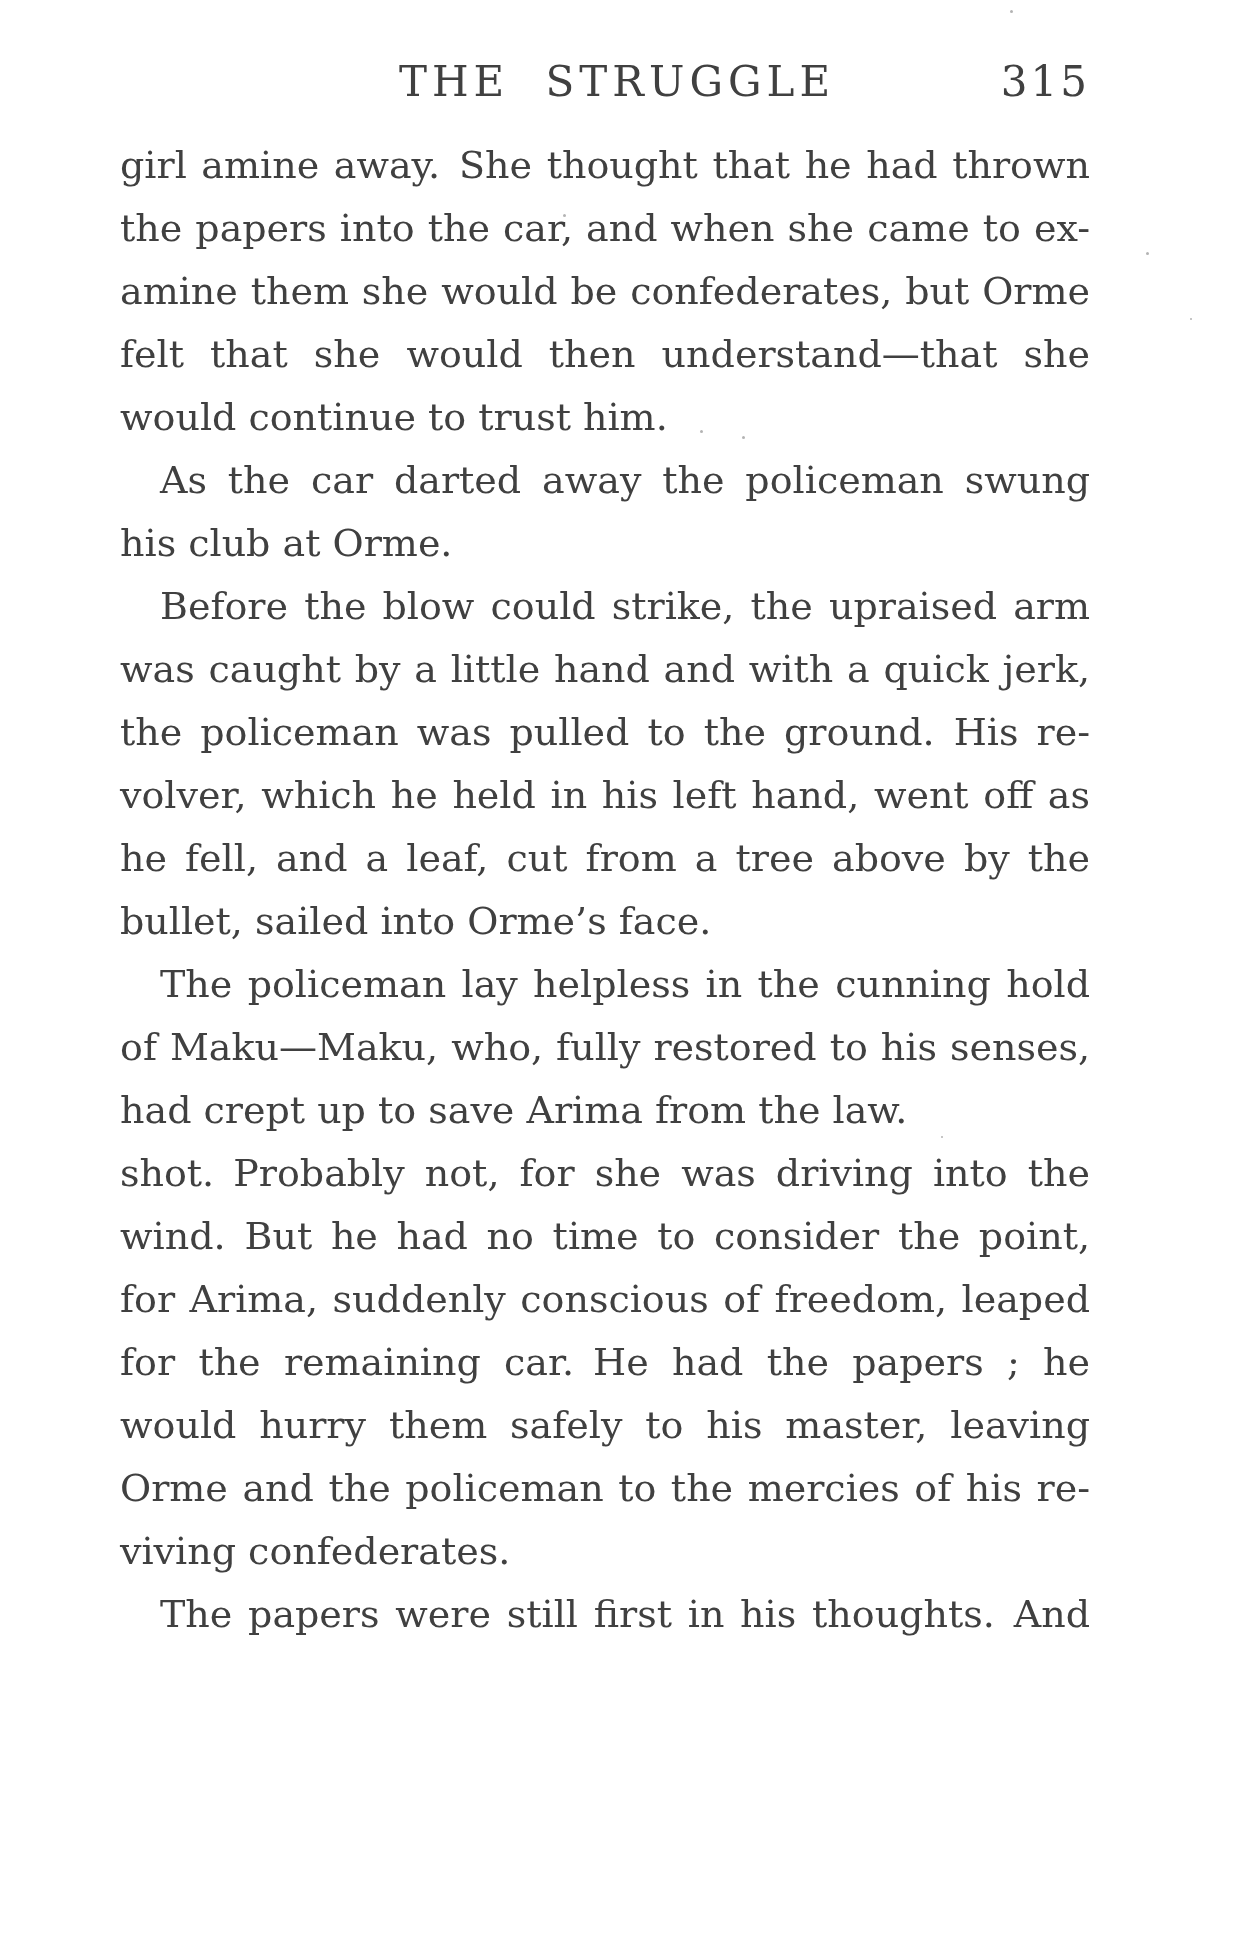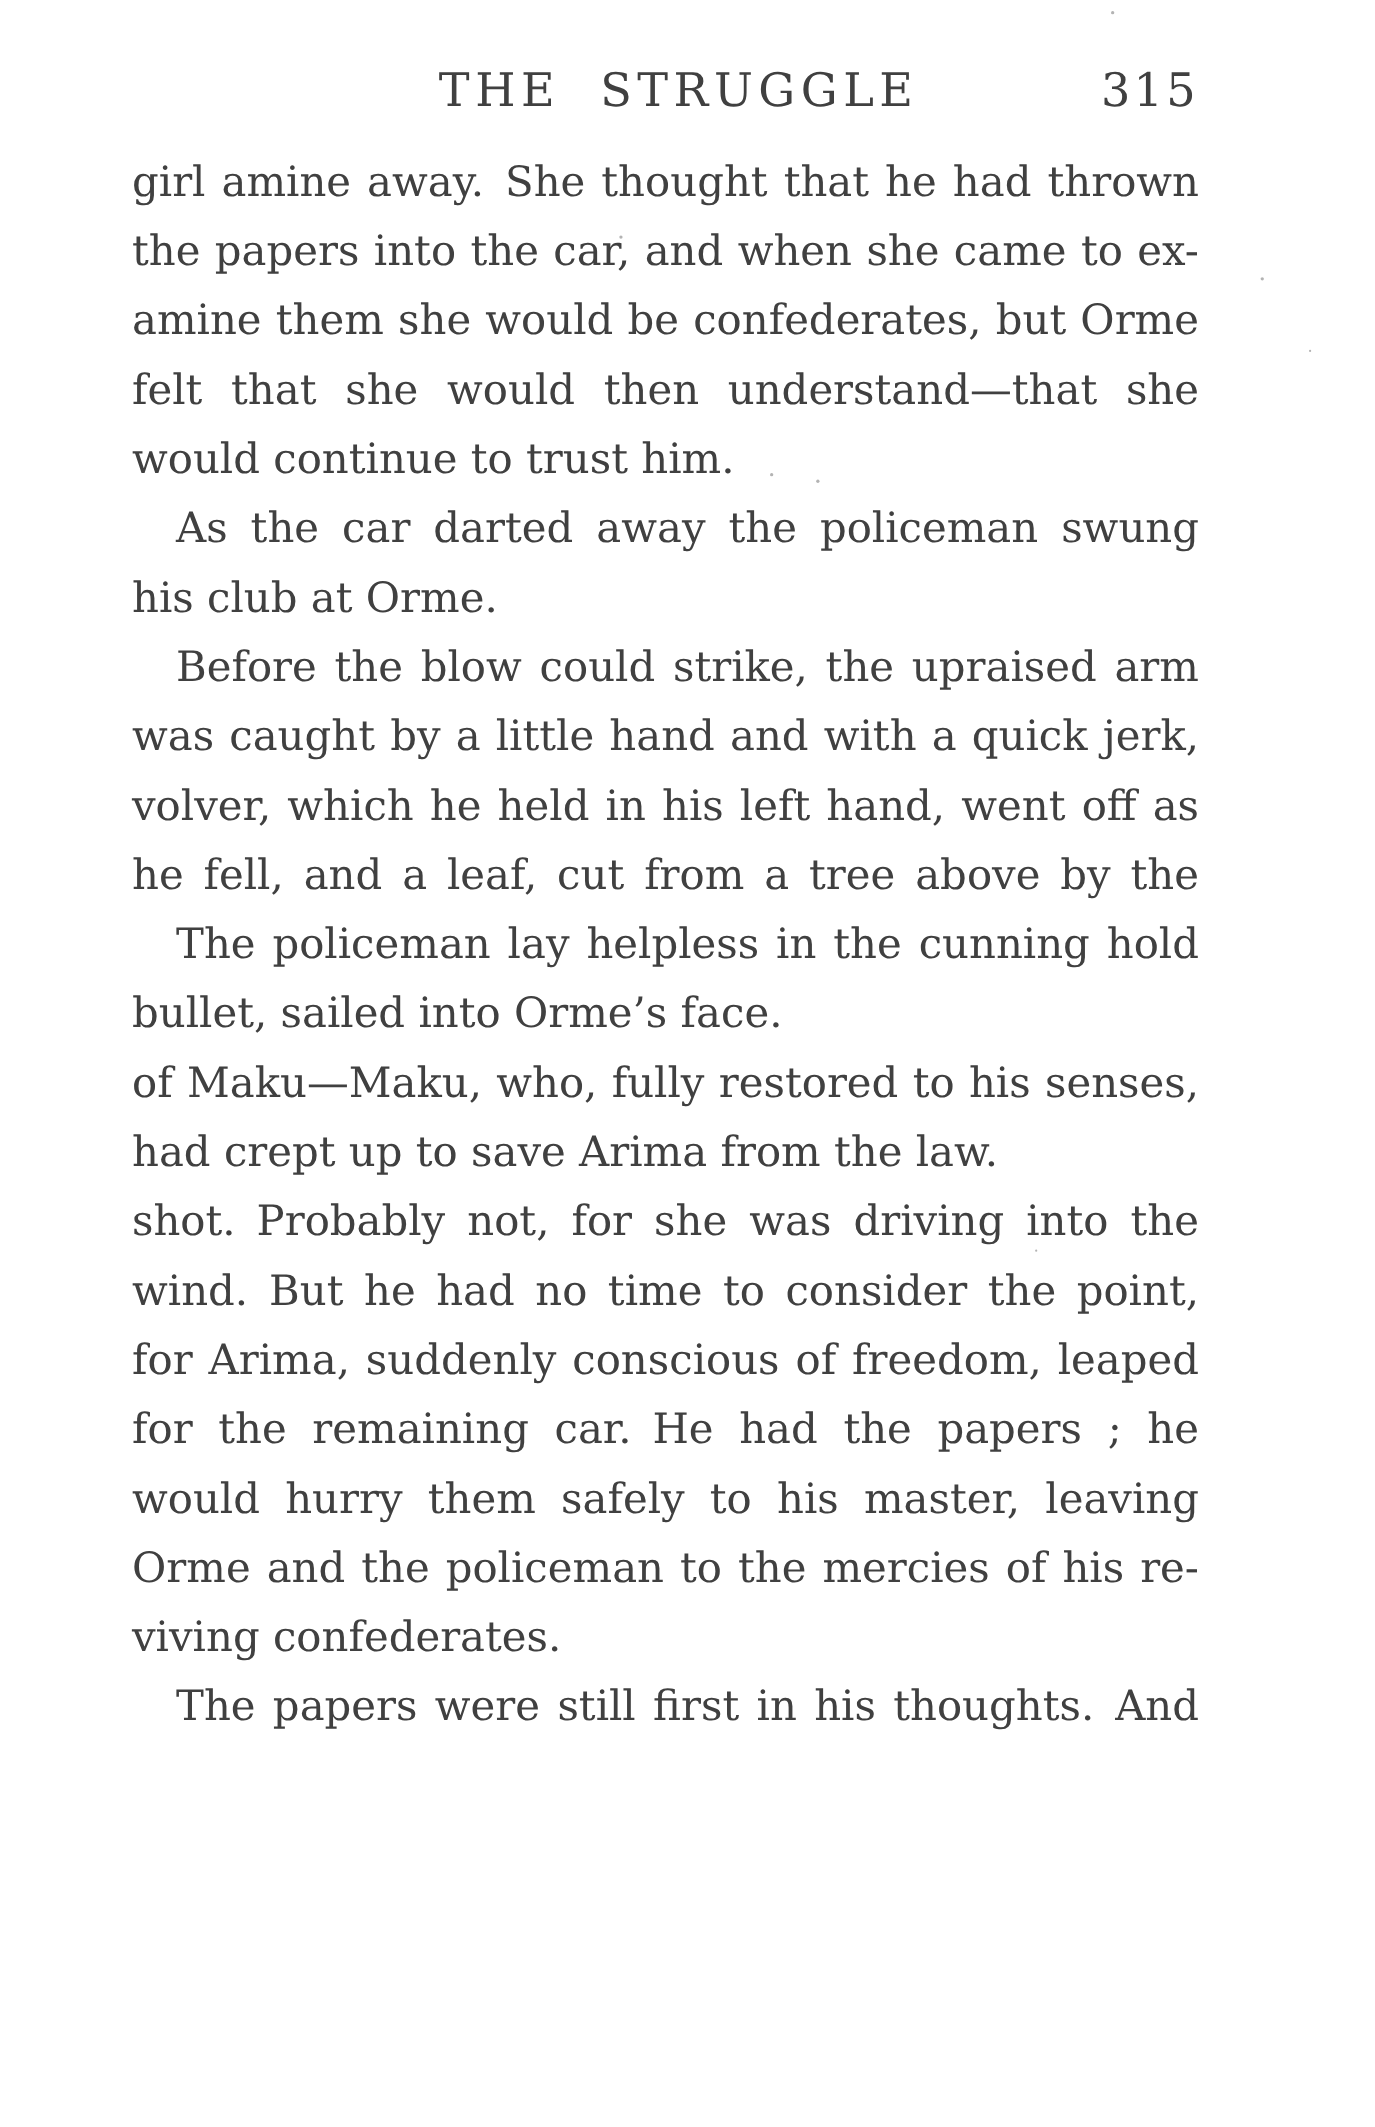--- a/index.html
+++ b/index.html
@@ -81,25 +81,26 @@
     <div class="line j">the papers into the car, and when she came to ex-</div>
     <div class="line j">amine them she would be confederates, but Orme</div>
     <div class="line j">felt that she would then understand—that she</div>
     <div class="line">would continue to trust him.</div>
 
     <div class="line j indent">As the car darted away the policeman swung</div>
     <div class="line">his club at Orme.</div>
 
     <div class="line j indent">Before the blow could strike, the upraised arm</div>
     <div class="line j">was caught by a little hand and with a quick jerk,</div>
+    <div class="line j">the policeman was pulled to the ground. His re-</div>
     <div class="line j">volver, which he held in his left hand, went off as</div>
     <div class="line j">he fell, and a leaf, cut from a tree above by the</div>
+    <div class="line">bullet, sailed into Orme’s face.</div>
+
     <div class="line j indent">The policeman lay helpless in the cunning hold</div>
-
-    <div class="line">bullet, sailed into Orme’s face.</div>
     <div class="line j">of Maku—Maku, who, fully restored to his senses,</div>
     <div class="line">had crept up to save Arima from the law.</div>
 
     <div class="line j">shot. Probably not, for she was driving into the</div>
     <div class="line j">wind. But he had no time to consider the point,</div>
     <div class="line j">for Arima, suddenly conscious of freedom, leaped</div>
     <div class="line j">for the remaining car. He had the papers ; he</div>
     <div class="line j">would hurry them safely to his master, leaving</div>
     <div class="line j">Orme and the policeman to the mercies of his re-</div>
     <div class="line">viving confederates.</div>

